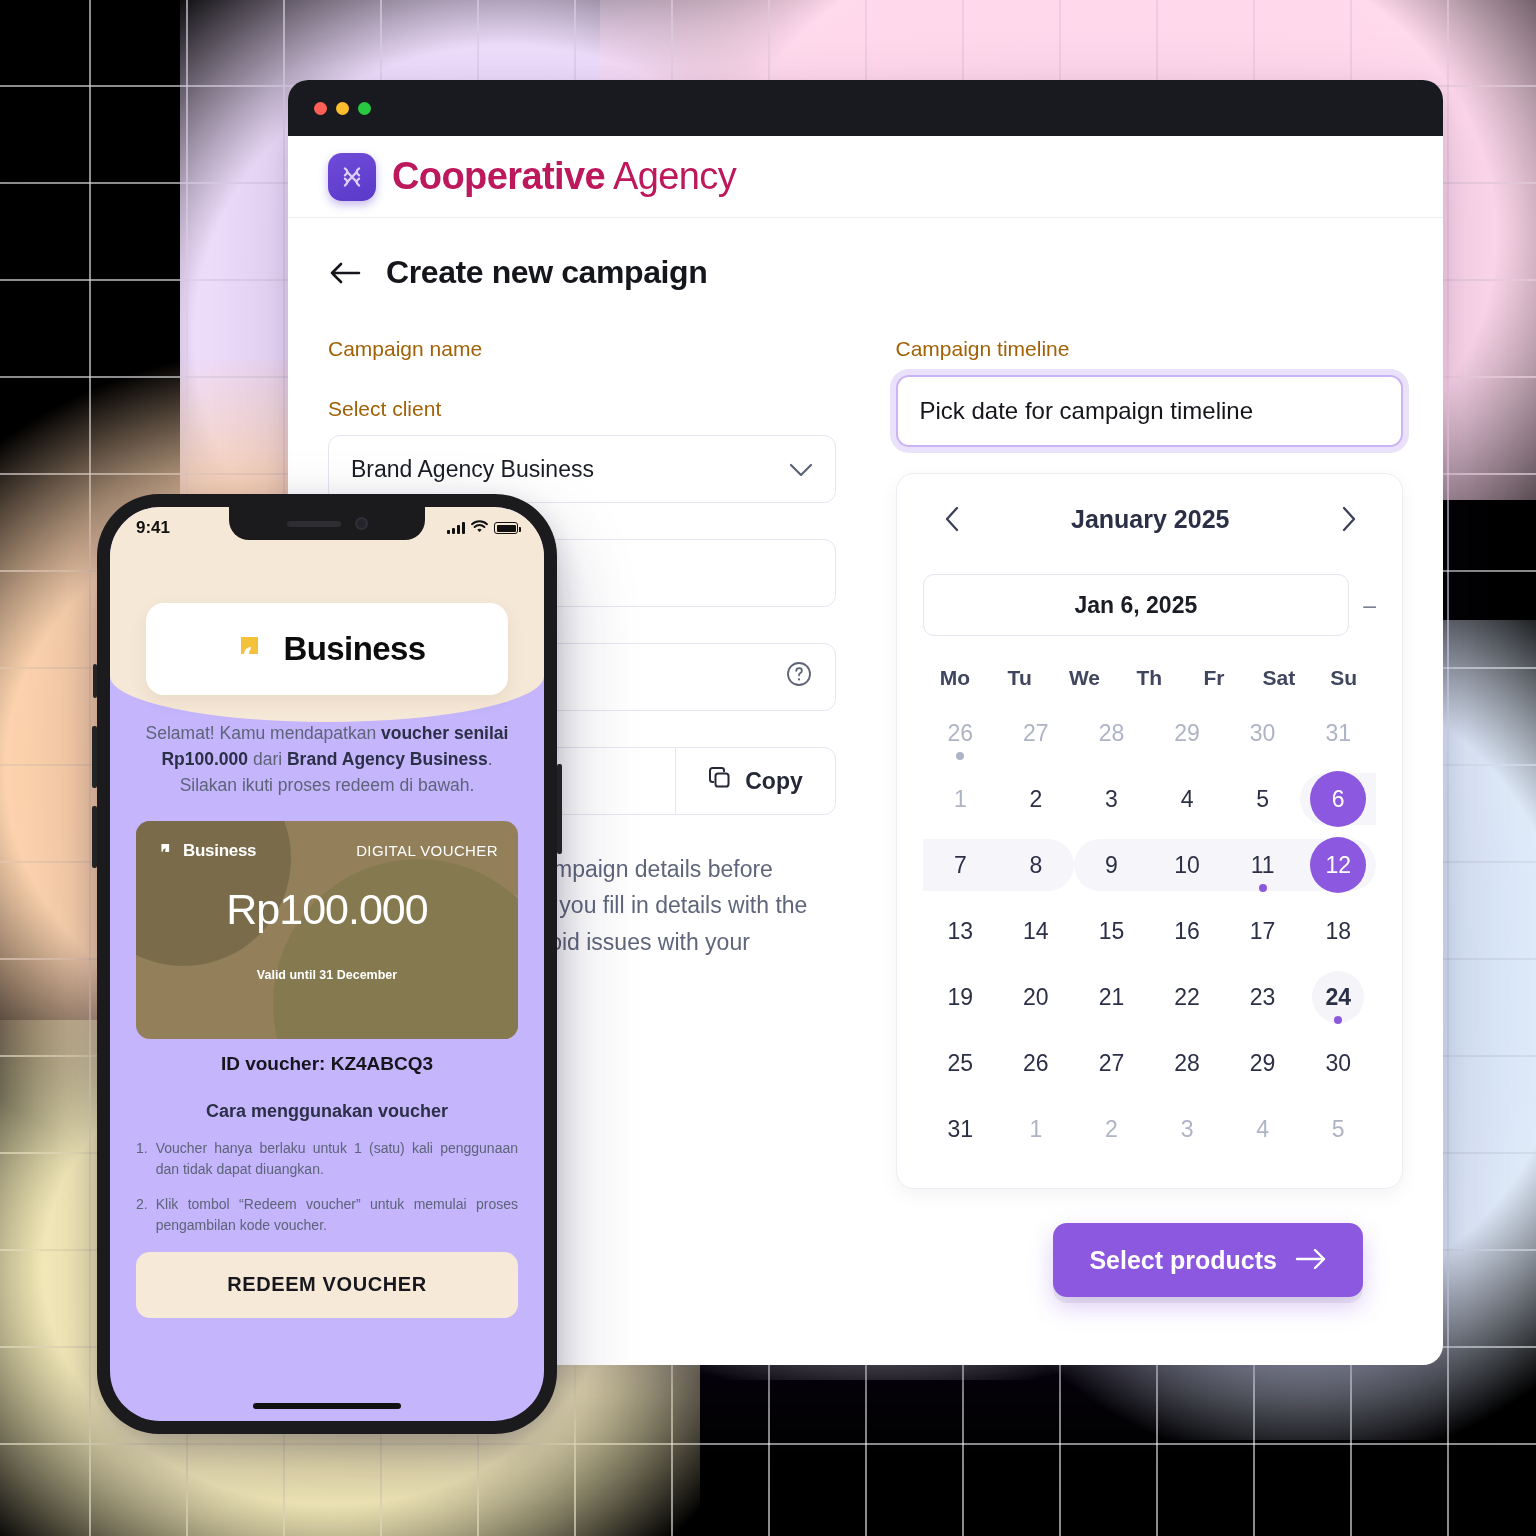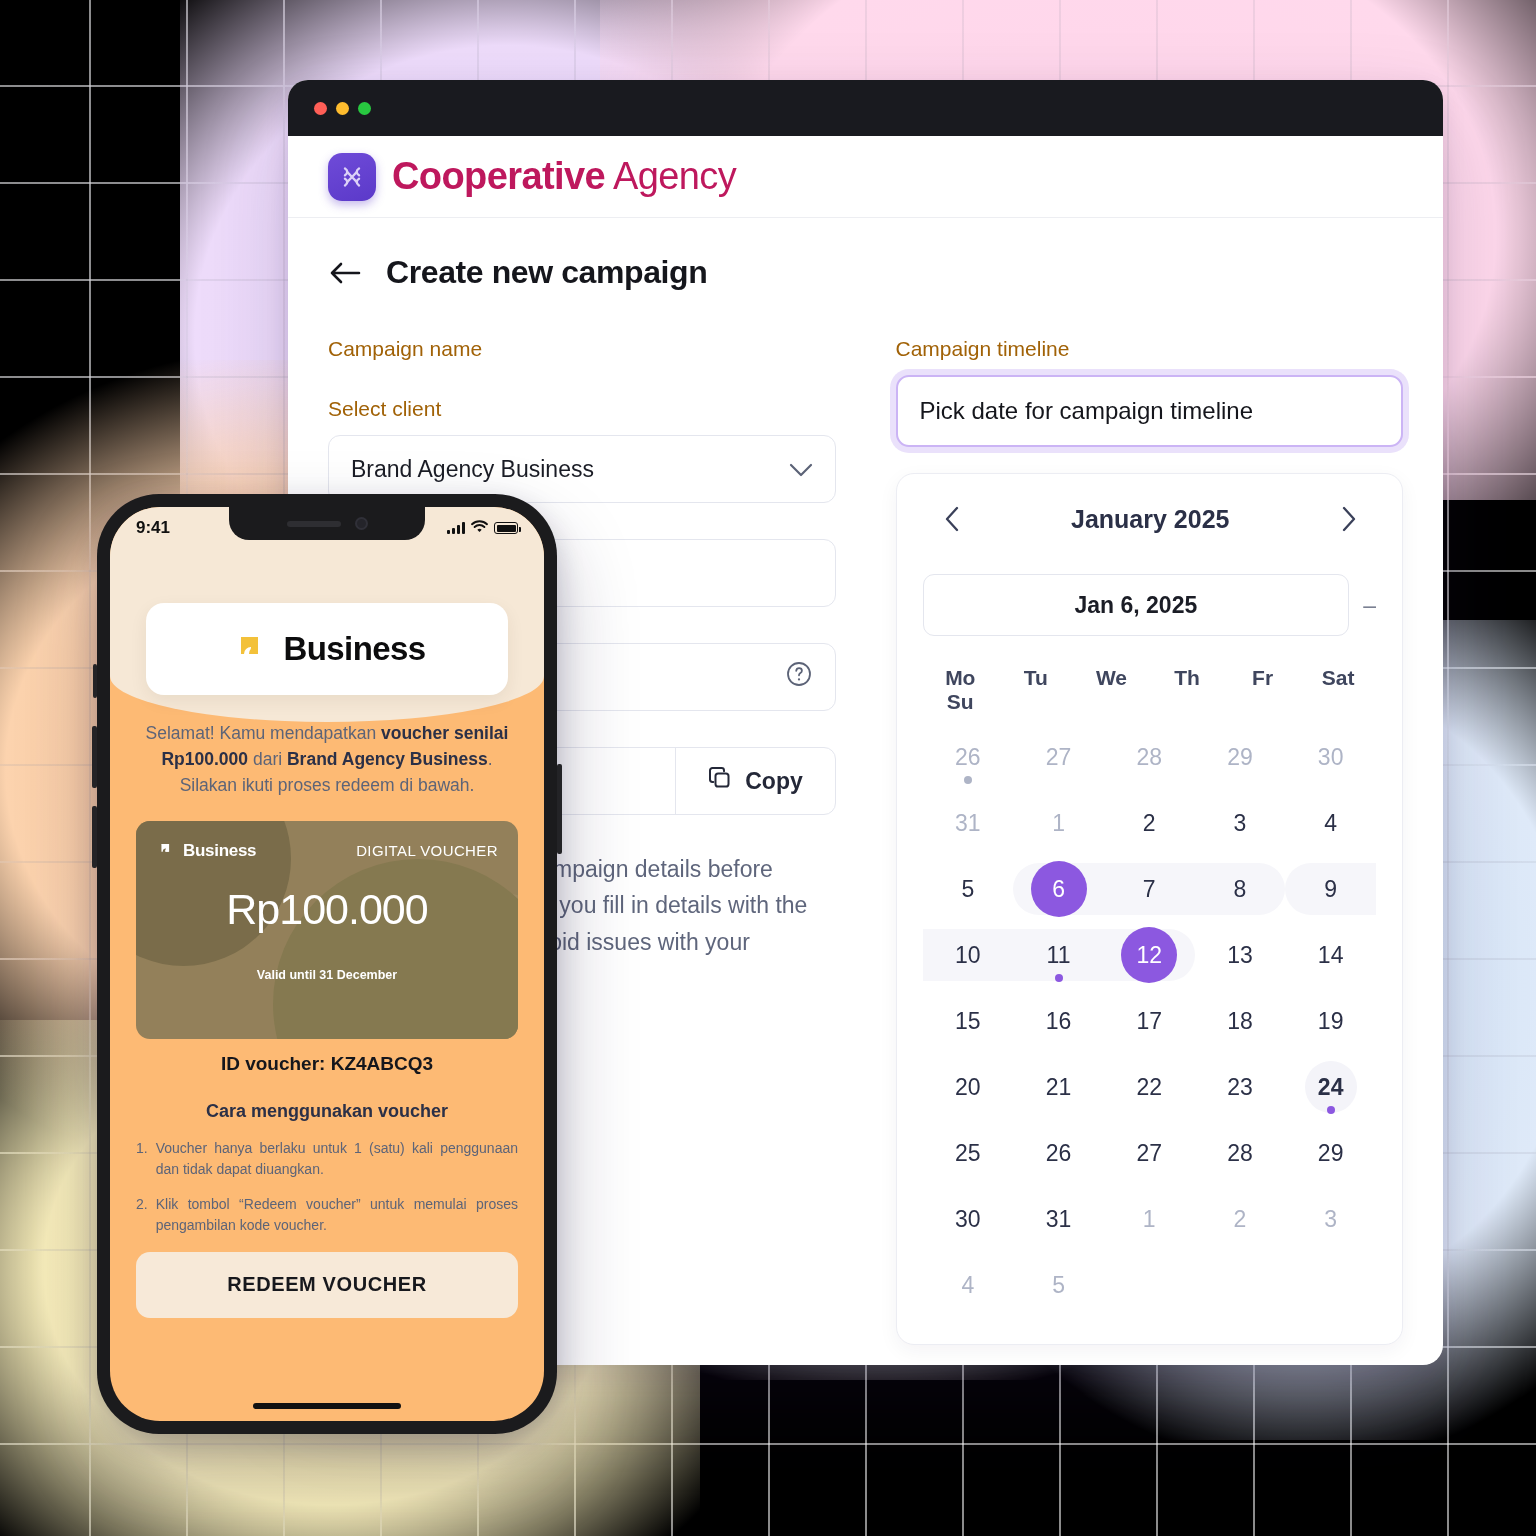--- a/index.html
+++ b/index.html
@@ -121,23 +121,23 @@
   .calendar {
     margin-top: 26px; border: 1.5px solid #ECEDF3; border-radius: 18px; background: #fff;
     padding: 28px 26px 26px; box-shadow: 0 6px 20px rgba(30,25,60,.05);
   }
   .cal-head { display: flex; align-items: center; justify-content: space-between; padding: 0 10px 0 12px; margin-bottom: 38px; }
   .cal-month { font-size: 25px; font-weight: 700; color: #2B3047; }
   .cal-nav { width: 34px; height: 34px; display:flex; align-items:center; justify-content:center; color:#3A4059; cursor:pointer; font-size:26px; }
   .cal-range { display: flex; align-items: center; gap: 14px; margin-bottom: 30px; }
   .range-chip { flex: 1; height: 62px; border: 1.5px solid #E4E6EE; border-radius: 11px; display: flex; align-items: center; justify-content: center; font-size: 23px; color: #1B1D26; cursor:pointer;font-weight:bold; }
   .range-dash { color: #7A8092; font-size: 23px; }
-  .wk { display: grid; grid-template-columns: repeat(6, 1fr); margin-bottom: 10px; }
+  .wk { display: grid; grid-template-columns: repeat(7, 1fr); margin-bottom: 10px; }
   .wk div { text-align: center; font-size: 21px; font-weight: 600; color: #3F465E; }
-  .days { display: grid; grid-template-columns: repeat(5, 1fr); }
+  .days { display: grid; grid-template-columns: repeat(6, 1fr); }
   .dcell { position: relative; height: 66px; display: flex; align-items: center; justify-content: center; }
   .dnum {
     position: relative; z-index: 2; width: 52px; height: 52px; border-radius: 50%;
     display: flex; align-items: center; justify-content: center;
     font-size: 23px; color: #2B3047; cursor: pointer;
   }
   .dcell.muted .dnum { color: #AEB4C6; }
   .dcell.inrange::before {
     content: ""; position: absolute; z-index: 1; left: 0; right: 0; top: 7px; bottom: 7px;
     background: #F6F6FA;
@@ -158,21 +158,21 @@
     box-shadow: 0 6px 0 rgba(0,0,0,.06), 0 10px 24px rgba(140,88,224,.30);
     font-family: "Liberation Sans", sans-serif;
   }
 
   
   .phone {
     position: absolute; left: 97px; top: 494px; width: 460px; height: 940px;
     background: #1B1B1D; border-radius: 62px; padding: 13px;
     box-shadow: 0 40px 80px rgba(30,20,60,.28), 0 10px 28px rgba(30,20,60,.18);
   }
-  .phone-screen { position: relative; width: 100%; height: 100%; background: #fdba74; border-radius: 50px; overflow: hidden; }
+  .phone-screen { position: relative; width: 100%; height: 100%; background: #c4b5fd; border-radius: 50px; overflow: hidden; }
   .notch {
     position: absolute; top: 0; left: 50%; transform: translateX(-50%);
     width: 196px; height: 33px; background: #1B1B1D; border-radius: 0 0 20px 20px; z-index: 6;
     display: flex; align-items: center; justify-content: center; gap: 14px;
   }
   .notch .speaker { width: 54px; height: 6px; border-radius: 3px; background: #2E2E32; }
   .notch .cam { width: 13px; height: 13px; border-radius: 50%; background: #24242A; border: 2px solid #303038; }
   .statusbar { position: absolute; top: 0; left: 0; right: 0; height: 42px; display: flex; align-items: center; justify-content: space-between; padding: 0 26px; z-index: 7; }
   .st-time { font-size: 17px; font-weight: 700; color: #111; }
   .st-right { display: flex; align-items: center; gap: 6px; }

